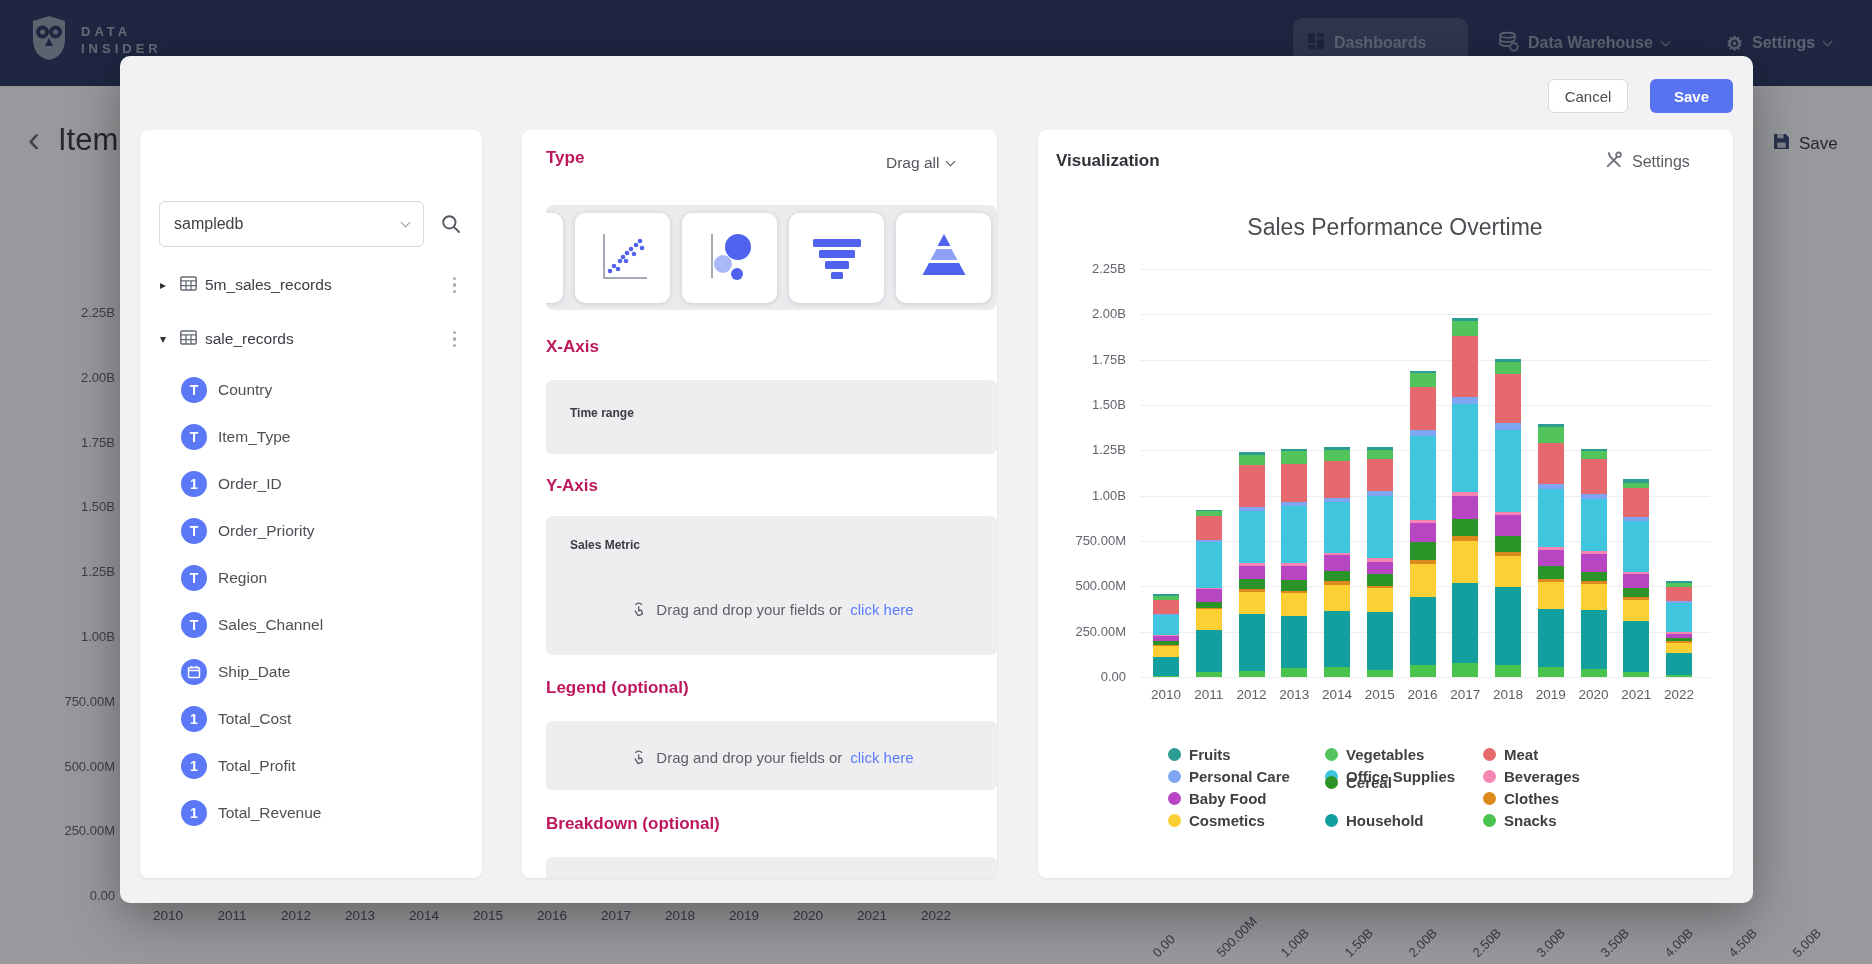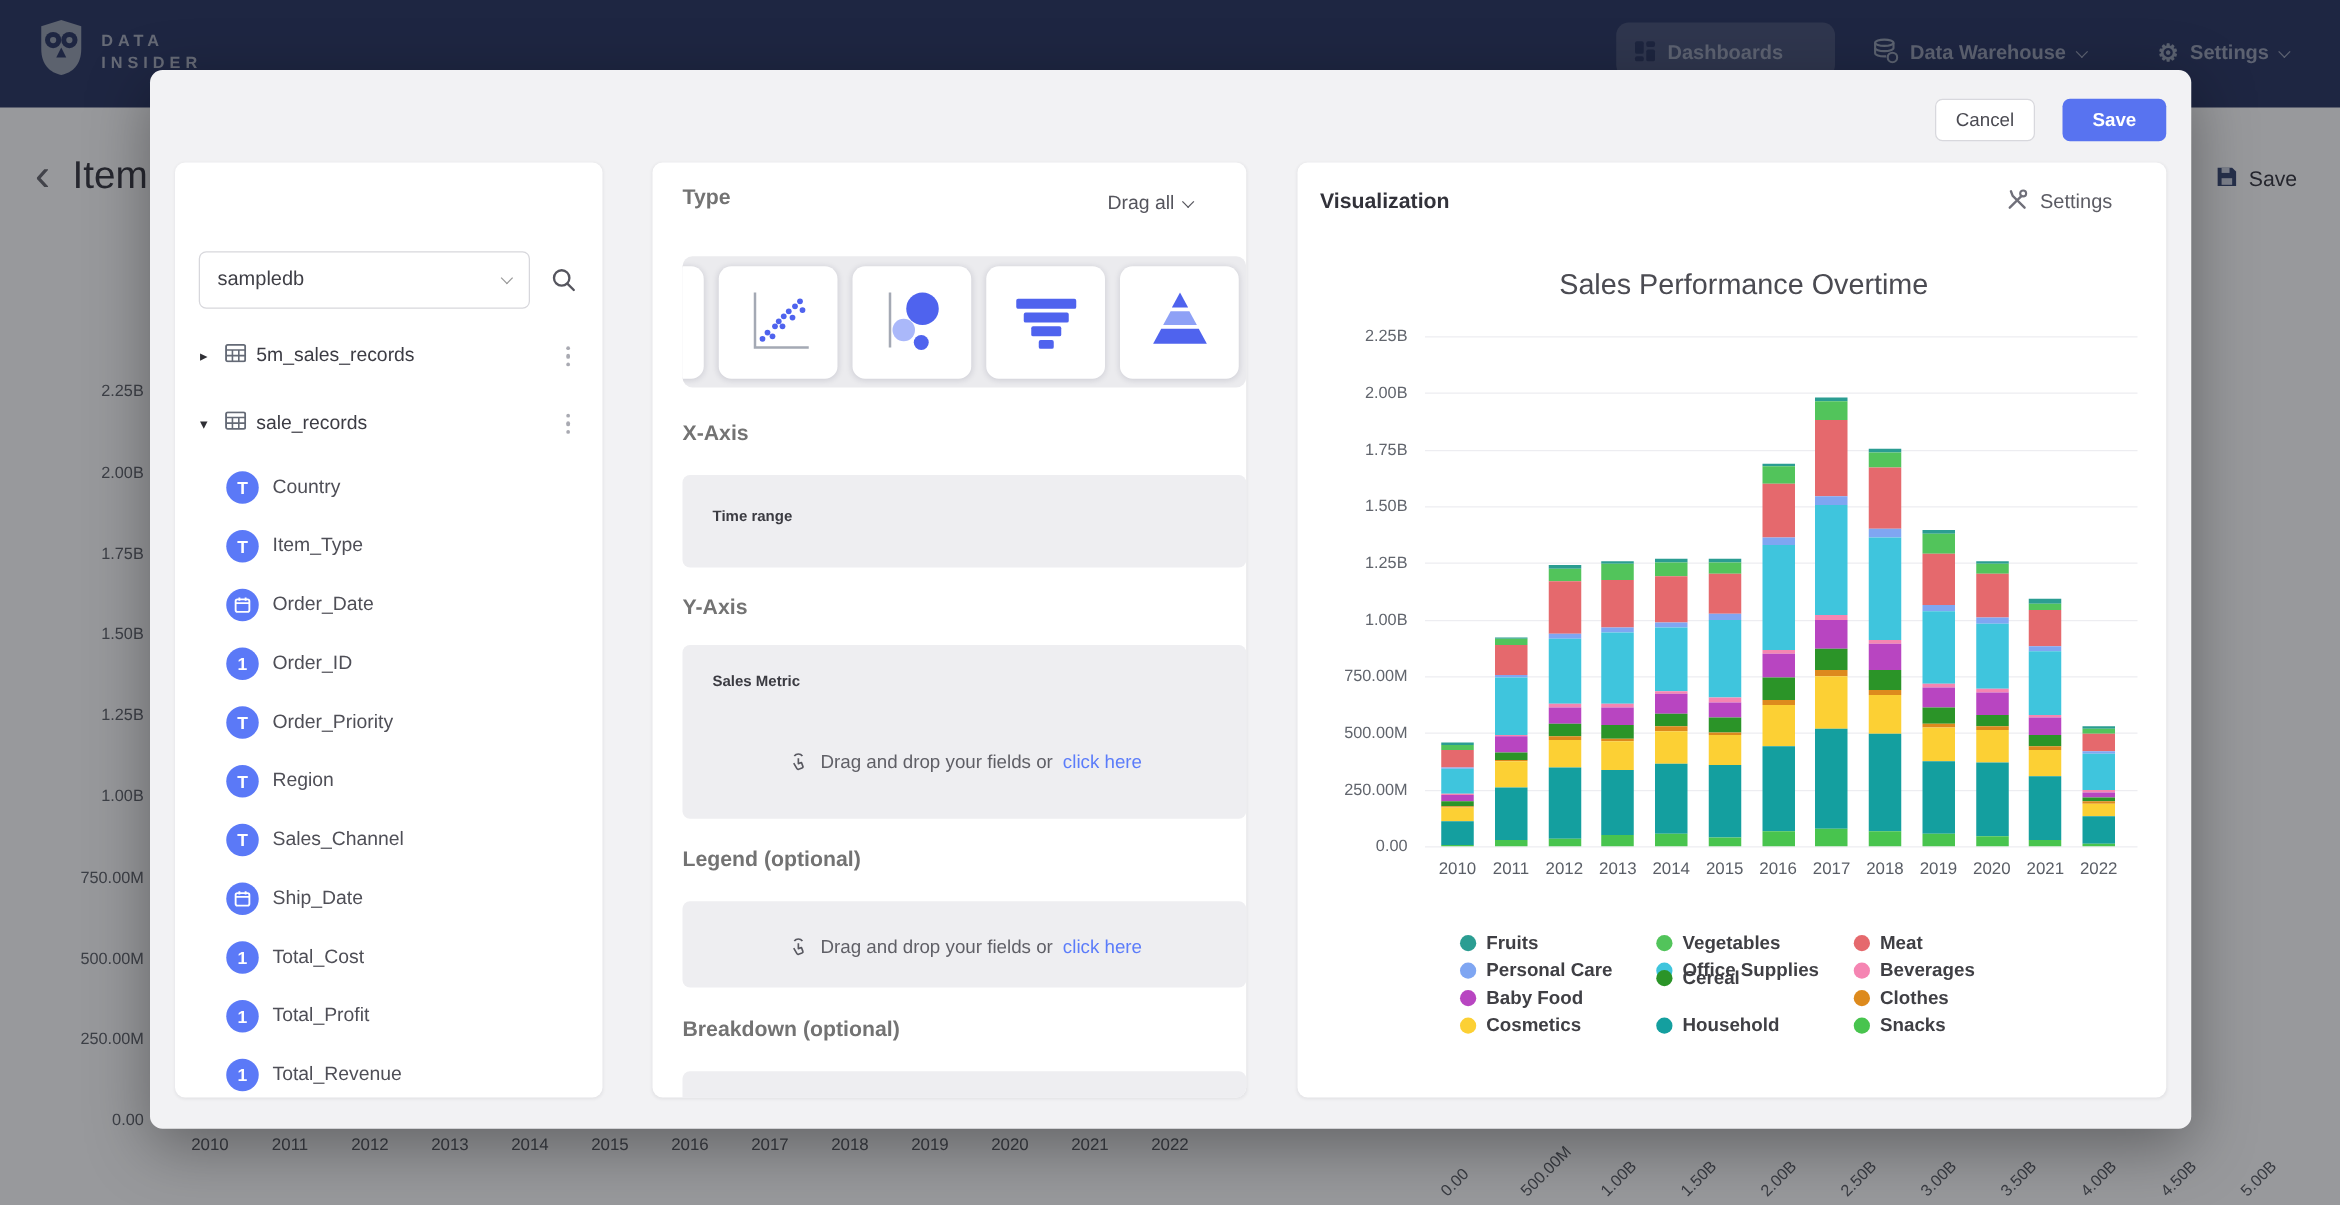--- a/index.html
+++ b/index.html
@@ -52,21 +52,21 @@
   .tree-row { height:54px; display:flex; align-items:center; padding-left:20px; }
   .tree-arrow { width:20px; font-size:12px; color:#2f2f35; }
   .tree-label { margin-left:8px; font-size:15.5px; color:#3c3c44; font-weight:500; }
   .kebab { margin-left:auto; margin-right:26px; display:flex; flex-direction:column; gap:3px; }
   .kebab i { width:3.5px; height:3.5px; border-radius:50%; background:#a9aab2; }
   .field-row { height:47px; display:flex; align-items:center; padding-left:41px; }
   .fi { width:26px; height:26px; border-radius:50%; background:#5b79f7; color:#fff; display:flex; align-items:center; justify-content:center; font-size:14px; font-weight:700; }
   .field-label { margin-left:11px; font-size:15.5px; color:#4f4f57; }
 
   
-  .sec-h { position:absolute; left:24px; font-size:17px; font-weight:700; color:#737373;text-align:right; }
+  .sec-h { position:absolute; left:24px; font-size:17px; font-weight:700; color:#be185d;text-align:right; }
   #view-all { position:absolute; left:364px; top:24px; width:85px; display:flex; align-items:center; gap:8px; font-size:15.5px; color:#55555d; }
   #type-strip { position:absolute; left:24px; top:75px; width:451px; height:105px; background:#ebebee; border-radius:8px; overflow:hidden; }
   .type-card { position:absolute; top:8px; width:95px; height:90px; background:#fff; border-radius:10px; box-shadow:0 1px 5px rgba(30,30,60,.15); display:flex; align-items:center; justify-content:center; }
   .gray-box { position:absolute; left:24px; width:451px; background:#eeeef1; border-radius:6px; }
   .box-title { position:absolute; left:24px; top:22px; font-size:12px; font-weight:700; color:#3b3b42; }
   .drop-line { position:absolute; left:0; width:100%; display:flex; align-items:center; justify-content:center; gap:8px; font-size:15px; color:#5f5f66; }
   .drop-link { color:#5b7cfa; font-weight:500; }
 
   
   #viz-title { position:absolute; left:18px; top:21px; font-size:17px; font-weight:700; color:#32323a; }
@@ -220,29 +220,20 @@
         </div>
         <div class="field-row">
           <div class="fi">T</div>
           <div class="field-label">Country</div>
         </div>
         <div class="field-row">
           <div class="fi">T</div>
           <div class="field-label">Item_Type</div>
         </div>
         <div class="field-row">
-          <div class="fi">
-            <svg width="14" height="14" viewBox="0 0 14 14">
-              <rect x="1.5" y="2.5" width="11" height="10" rx="1.5" fill="none" stroke="#fff" stroke-width="1.5"></rect>
-              <path d="M1.5 5.5 H12.5 M4.5 1 V3.5 M9.5 1 V3.5" stroke="#fff" stroke-width="1.5"></path>
-            </svg>
-          </div>
-          <div class="field-label">Order_Date</div>
-        </div>
-        <div class="field-row">
           <div class="fi">1</div>
           <div class="field-label">Order_ID</div>
         </div>
         <div class="field-row">
           <div class="fi">T</div>
           <div class="field-label">Order_Priority</div>
         </div>
         <div class="field-row">
           <div class="fi">T</div>
           <div class="field-label">Region</div>

